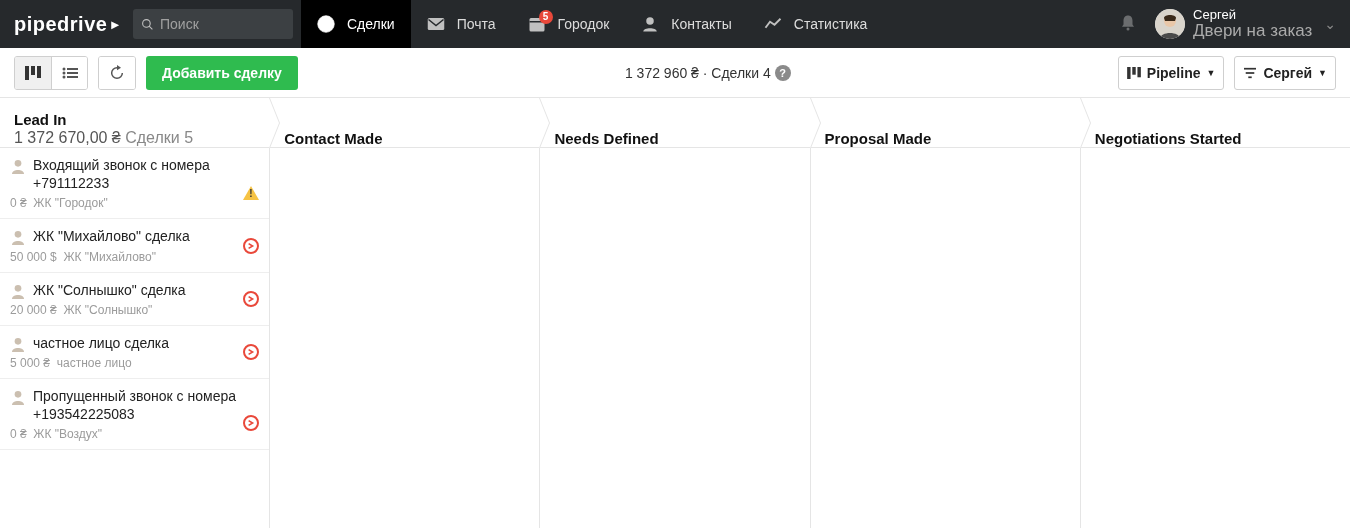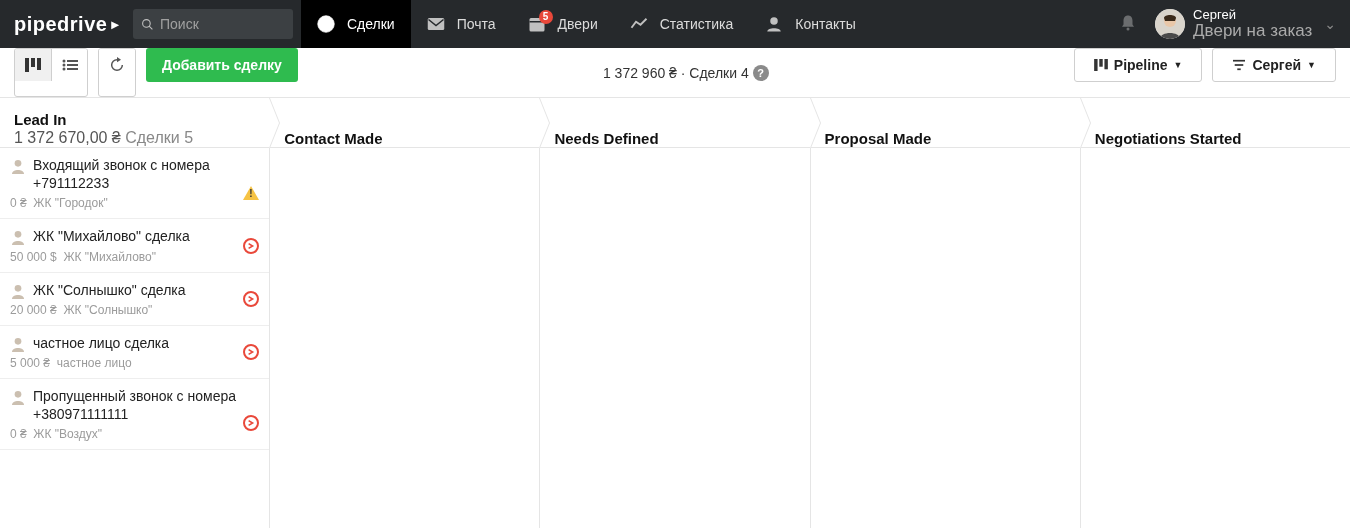--- a/index.html
+++ b/index.html
@@ -19,29 +19,29 @@
   .nav-spacer { flex: 1; }
   .bell { color: #888; padding: 0 14px; cursor: pointer; }
   .user-block { display: flex; align-items: center; gap: 8px; padding: 0 14px 0 4px; cursor: pointer; }
   .avatar { width: 30px; height: 30px; border-radius: 50%; background: #e0e0e0; display: flex; align-items: center; justify-content: center; overflow: hidden; }
   .user-text { line-height: 1.1; }
   .user-name { color: #fff; font-size: 13px; }
   .user-sub { color: #aaa; font-size: 17px; }
   .chev { color: #888; padding-left: 4px; }
 
   
-  .toolbar { height: 50px; border-bottom: 1px solid #e5e5e5; display: flex; padding: 0 14px; gap: 10px; }
+  .toolbar { height: 50px; border-bottom: 1px solid #e5e5e5; display: flex; align-items: center; padding: 0 14px; gap: 10px; }
   .btn-group { display: flex; border: 1px solid #cfcfcf; border-radius: 3px; overflow: hidden; }
   .icon-btn { width: 36px; height: 32px; display: flex; align-items: center; justify-content: center; background: #fff; cursor: pointer; }
   .icon-btn.active { background: #f0f0f0; }
   .icon-btn + .icon-btn { border-left: 1px solid #cfcfcf; }
   .btn-green { background: #2fbb4f; color: #fff; border: none; border-radius: 3px; height: 34px; padding: 0 16px; font-size: 14px; font-weight: 600; cursor: pointer; }
   .toolbar-center { flex: 1; text-align: center; color: #333; font-size: 14px; display: flex; align-items: center; justify-content: center; gap: 4px; }
   .toolbar-right { display: flex; gap: 10px; }
-  .drop-btn { border: 1px solid #cfcfcf; border-radius: 3px; background: #fff; height: 34px; padding: 0 19px; display: flex; align-items: center; gap: 6px; font-size: 14px; font-weight: 600; cursor: pointer; }
+  .drop-btn { border: 1px solid #cfcfcf; border-radius: 3px; background: #fff; height: 34px; padding: 0 8px; display: flex; align-items: center; gap: 6px; font-size: 14px; font-weight: 600; cursor: pointer; }
   .drop-btn .caret { font-size: 9px; }
 
   
   .pipeline { display: flex; height: calc(100% - 98px); }
   .stage { flex: 1; border-right: 1px solid #e5e5e5; display: flex; flex-direction: column; min-width: 0; }
   .stage-header { position: relative; height: 50px; display: flex; flex-direction: column; justify-content: flex-end; padding: 0 14px; border-bottom: 1px solid #e5e5e5; }
   .stage-header.tall { height: 50px; }
   .stage-title { font-weight: 700; font-size: 15px; color: #111; white-space: nowrap; overflow: hidden; text-overflow: ellipsis; }
   .stage-sub { font-size: 16px; color: #888; margin-top: 1px; }
   .stage-sub .amount { color: #555; }
@@ -114,38 +114,38 @@
   </div>
   <div class="nav-item">
     <span class="icon-wrap">
       <svg width="18" height="18" viewBox="0 0 24 24">
           <rect x="2" y="4" width="20" height="18" rx="2" class="nav-ic"></rect>
           <rect x="2" y="4" width="20" height="5" fill="#26292c" opacity="0"></rect>
           <line x1="2" y1="9" x2="22" y2="9" stroke="#26292c" stroke-width="2"></line>
         </svg>
       <span class="badge">5</span>
     </span>
-    <span>Двери</span>
-  </div>
-  <div class="nav-item">
-    <span class="icon-wrap">
-      <svg width="18" height="14" viewBox="0 0 24 18">
-          <polyline points="2,14 8,6 14,10 22,2" stroke="#c0c0c0" stroke-width="2.5" fill="none"></polyline>
-        </svg>
-    </span>
-    <span>Статистика</span>
+    <span>Городок</span>
   </div>
   <div class="nav-item">
     <span class="icon-wrap">
       <svg width="18" height="18" viewBox="0 0 24 24">
           <circle cx="12" cy="8" r="5" class="nav-ic"></circle>
           <path d="M3 22 C3 16 21 16 21 22 Z" class="nav-ic"></path>
         </svg>
     </span>
     <span>Контакты</span>
+  </div>
+  <div class="nav-item">
+    <span class="icon-wrap">
+      <svg width="18" height="14" viewBox="0 0 24 18">
+          <polyline points="2,14 8,6 14,10 22,2" stroke="#c0c0c0" stroke-width="2.5" fill="none"></polyline>
+        </svg>
+    </span>
+    <span>Статистика</span>
   </div>
 
   <div class="nav-spacer"></div>
 
   <div class="bell">
     <svg width="18" height="18" viewBox="0 0 24 24">
         <path d="M12 2 C8 2 6 5 6 9 L6 14 L4 17 L20 17 L18 14 L18 9 C18 5 16 2 12 2 Z" fill="#6b6d6f"></path>
         <circle cx="12" cy="20" r="2" fill="#6b6d6f"></circle>
       </svg>
   </div>
@@ -298,21 +298,21 @@
               </svg>
             </div>
           </div>
         </div>
         <div class="card">
           <div class="card-title-row">
             <span class="person-icon"><svg viewBox="0 0 24 24">
                 <circle cx="12" cy="8" r="5" fill="#cbbfb0"></circle>
                 <path d="M3 24 C3 16 21 16 21 24 Z" fill="#cbbfb0"></path>
               </svg></span>
-            <span class="card-title">Пропущенный звонок с номера +380971111111</span>
+            <span class="card-title">Пропущенный звонок с номера +193542225083</span>
           </div>
           <div class="card-meta"><span>0 ₴</span> &nbsp;<span>ЖК "Воздух"</span></div>
           <div class="card-status">
             <div class="status-over">
               <svg width="8" height="8" viewBox="0 0 10 10">
                 <polyline points="2,2 7,5 2,8" stroke="#e9483a" stroke-width="2" fill="none"></polyline>
               </svg>
             </div>
           </div>
         </div>

